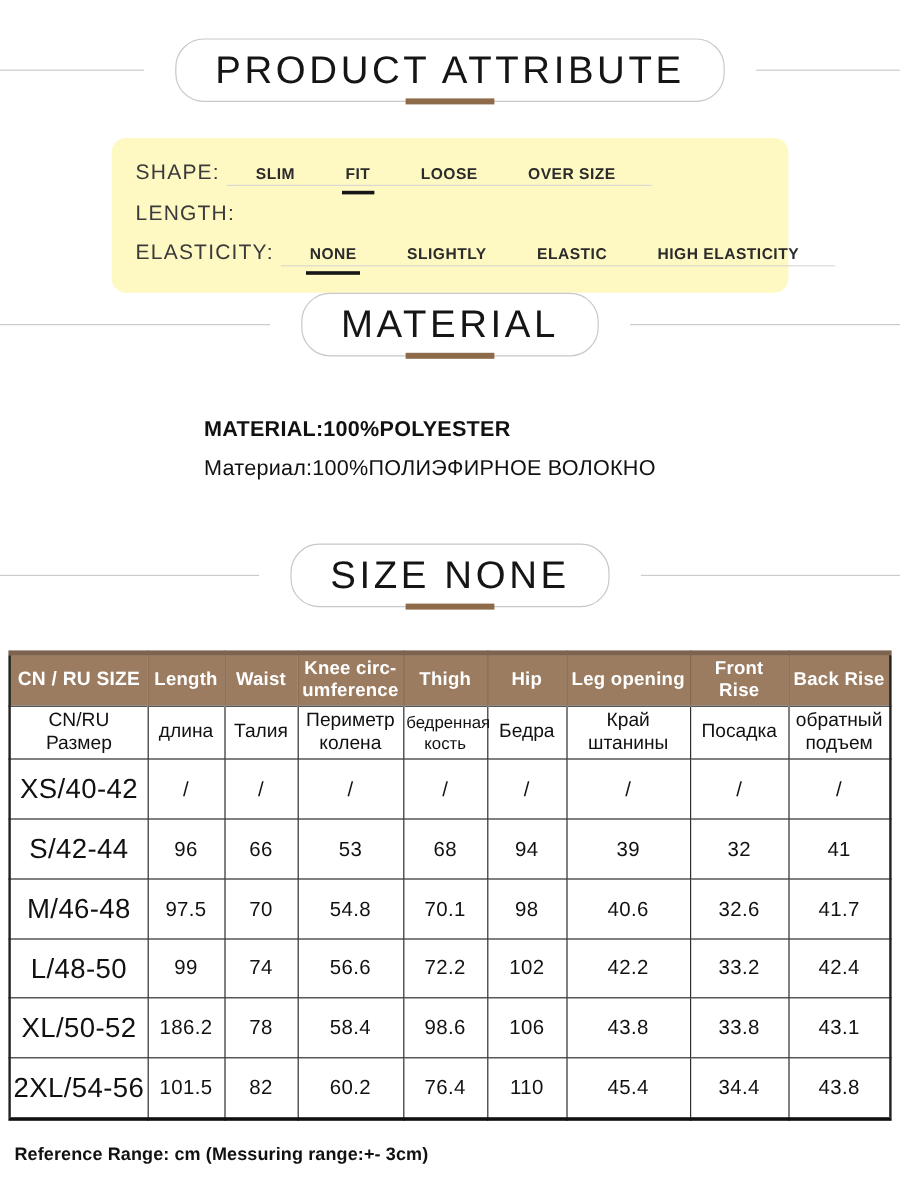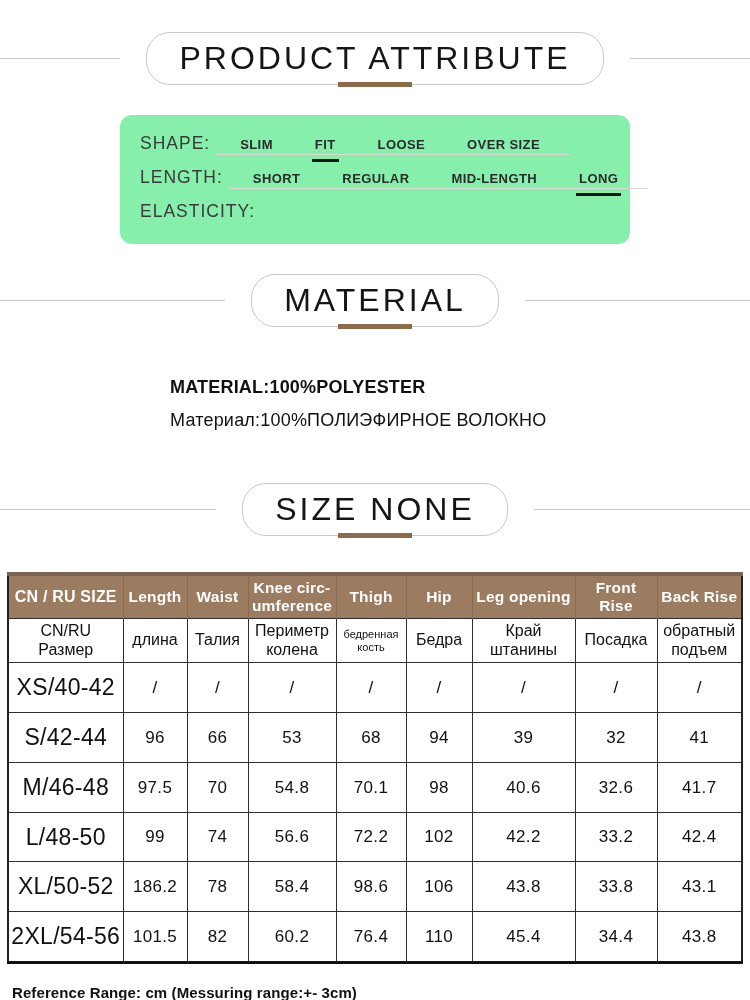--- a/index.html
+++ b/index.html
@@ -15,26 +15,26 @@
   .pill {
     position:relative; background:#fff; border:1px solid #c8c8c8; border-radius:24px;
     padding:7px 32px; margin:0 26px; font-size:32px; letter-spacing:3px; color:#151515;
     white-space:nowrap;
   }
   .pill .accent-bar {
     position:absolute; left:50%; transform:translateX(-50%); bottom:-3px;
     width:74px; height:5px; background:#8d6b4a;
   }
   #pa-header { padding-top:32px; }
-  #mat-header { margin-top:30px; }
+  #mat-header { }
   #sc-header { margin-top:46px; }
 
   
   .attr-box {
-    width:510px; margin:30px auto 0; background:#86efac; border-radius:12px;
+    width:564px; margin:30px auto 0; background:#fef9c3; border-radius:12px;
     padding:18px 10px 10px 12px;
   }
   .attr-row { display:flex; align-items:baseline; margin-bottom:12px; }
   .attr-label {
     font-size:17.5px; color:#3a3a3a; letter-spacing:1px; white-space:nowrap;
     padding-left:8px; flex-shrink:0;
   }
   .attr-options {
     display:flex; gap:42px; margin-left:6px; padding:3px 30px 2px 24px;
     border-bottom:1px solid #ddd8d2;
@@ -64,21 +64,21 @@
     background:#9b7c61; color:#ffffff; font-weight:700; font-size:15.5px;
     padding:3px 2px; line-height:1.15; letter-spacing:0.2px;
     border-left:1px solid #876a51; white-space:pre-line; text-align:center;
   }
   .size-chart thead tr.en th:first-child { border-left:none; font-size:16px; }
   .size-chart thead tr.ru th {
     background:#fff; color:#111; font-weight:400; font-size:16px;
     border:1px solid #2e2e2e; padding:3px 2px; line-height:1.18;
     white-space:pre-line; text-align:center;
   }
-  .size-chart thead tr.ru th.small { font-size:11px; }
+  .size-chart thead tr.ru th.small { font-size:14px; }
   .size-chart tbody td {
     border:1px solid #2e2e2e; text-align:center; font-size:17px; color:#111;
     padding:10px 2px; line-height:1.25; letter-spacing:0.3px; background:#fff;
   }
   .size-chart tbody td:first-child { font-size:23px; }
 
   
   .footer-notes { margin:20px 0 0 12px; }
   .footer-line1 { font-size:15px; font-weight:700; letter-spacing:0.1px; color:#111; }
 </style>
@@ -99,29 +99,29 @@
       <span class="attr-label">SHAPE:</span>
       <div class="attr-options">
         <span class="attr-option">SLIM</span>
         <span class="attr-option selected">FIT</span>
         <span class="attr-option">LOOSE</span>
         <span class="attr-option">OVER SIZE</span>
       </div>
     </div>
     <div class="attr-row">
       <span class="attr-label">LENGTH:</span>
-      <div class="attr-options">
-        <span class="attr-option">SHORT</span>
-        <span class="attr-option">REGULAR</span>
-        <span class="attr-option">MID-LENGTH</span>
-        <span class="attr-option selected">LONG</span>
-      </div>
     </div>
     <div class="attr-row">
       <span class="attr-label">ELASTICITY:</span>
+      <div class="attr-options">
+        <span class="attr-option selected">NONE</span>
+        <span class="attr-option">SLIGHTLY</span>
+        <span class="attr-option">ELASTIC</span>
+        <span class="attr-option">HIGH ELASTICITY</span>
+      </div>
     </div>
   </div>
 
 <div class="section-header" id="mat-header">
   <div class="hline"></div>
   <div class="pill">
     <span>MATERIAL</span>
     <span class="accent-bar"></span>
   </div>
   <div class="hline"></div>

